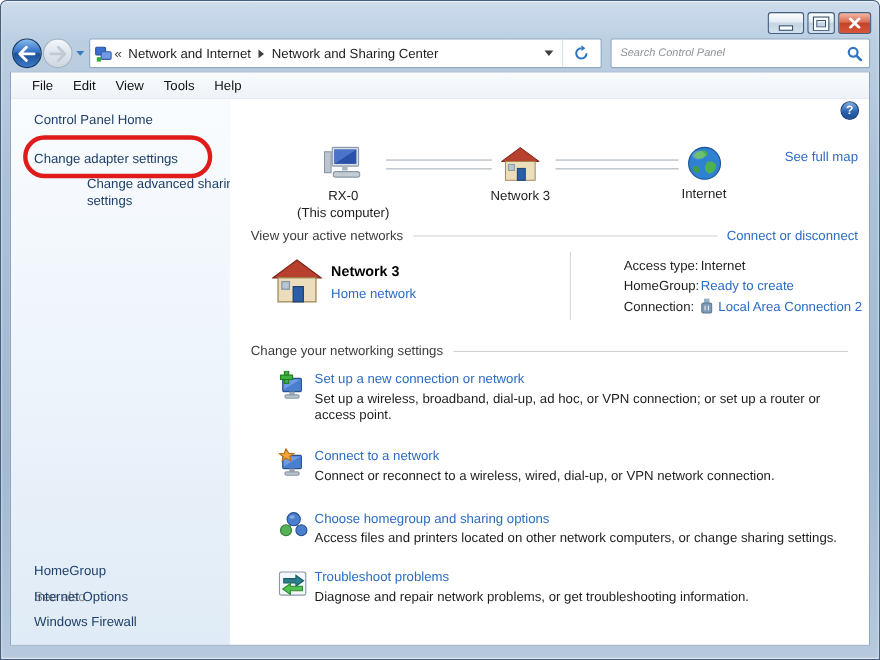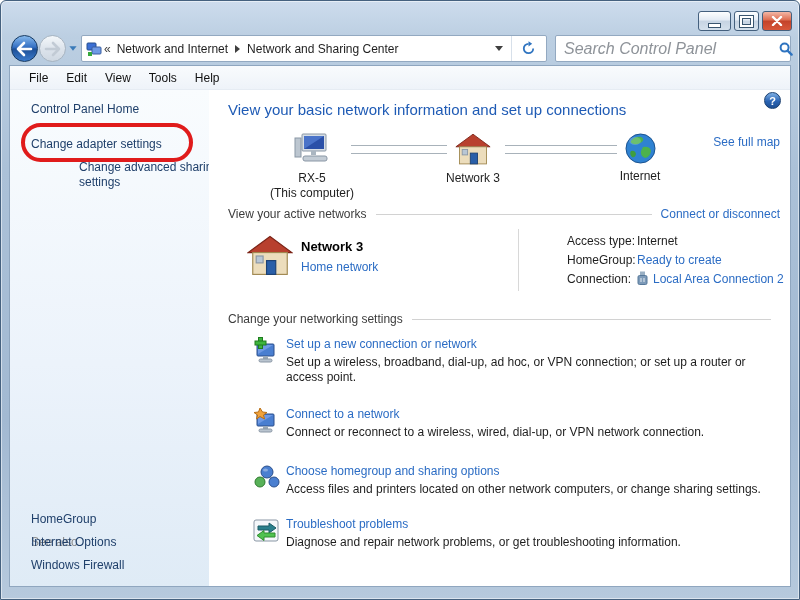--- a/index.html
+++ b/index.html
@@ -25,21 +25,21 @@
   .addr{position:absolute;left:80px;top:34px;width:466px;height:27px;background:#fff;border:1px solid #93a9c1;border-radius:2px;
         box-sizing:border-box;display:flex;align-items:center;padding:0 4px;}
   .crumb-item{padding:0 4px;color:#1e1e1e;white-space:nowrap;cursor:default;}
   .crumb-collapse{color:#3c3c3c;padding:0 2px;}
   .tri-r{width:0;height:0;border-left:5px solid #3f3f3f;border-top:4px solid transparent;border-bottom:4px solid transparent;margin:0 3px;}
   .tri-d{width:0;height:0;border-top:5px solid #3f3f3f;border-left:4px solid transparent;border-right:4px solid transparent;}
   .tri-d.small{border-top-color:#3a7ab8;transform:scale(.9);}
   .addr-sep{width:1px;height:25px;background:#d7e0ea;margin:0 2px;}
   .searchbox{position:absolute;left:554px;top:34px;width:236px;height:27px;background:#fff;border:1px solid #93a9c1;border-radius:2px;
         box-sizing:border-box;display:flex;align-items:center;}
-  .searchbox input{flex:1;border:none;outline:none;font-family:inherit;font-size:16px;padding:0 8px;color:#333;background:transparent;}
+  .searchbox input{flex:1;border:none;outline:none;font-family:inherit;font-size:10px;padding:0 8px;color:#333;background:transparent;}
   .searchbox input::placeholder{color:#8e9399;font-style:italic;}
 
   
   .client{position:absolute;left:8px;right:8px;top:64px;bottom:12px;background:#fff;border:1px solid #8fa6bf;box-sizing:border-box;}
   .menubar{position:absolute;left:0;right:0;top:0;height:24px;background:linear-gradient(180deg,#f9fbfd,#eef3f9);
            border-bottom:1px solid #e6ecf3;display:flex;align-items:center;padding-left:10px;box-sizing:border-box;}
   .menubar span{padding:0 9px;color:#111;cursor:default;}
 
   .sidebar{position:absolute;left:0;top:24px;bottom:0;width:199px;background:linear-gradient(180deg,#f9fcfe,#ecf3fb 55%,#dfebf6);
            border-right:1px solid #e3eaf2;}
@@ -148,32 +148,31 @@
       <span class="side-link" style="top:422px;">HomeGroup</span>
       <span class="side-link" style="top:445px;">Internet Options</span>
       <span class="side-link" style="top:468px;">Windows Firewall</span>
       <div class="annot"></div>
     </div>
 
     <div class="main">
       <div class="help-btn">
         <span>?</span>
       </div>
-      <div class="page-title">View your basic network information and set up connections</div>
 
       <div class="map-node" style="left:58px;top:43px;">
         <svg width="36" height="33" viewBox="0 0 36 33">
           <rect x="1" y="5" width="6" height="19" fill="#bcc6d0" stroke="#8a97a5"></rect>
           <rect x="8" y="1" width="24" height="17" rx="1" fill="#d5dde5" stroke="#8a97a5"></rect>
           <rect x="10" y="3" width="20" height="13" fill="#2b50a8"></rect>
           <polygon points="10,3 30,3 10,16" fill="#4a73c9"></polygon>
           <rect x="17" y="18" width="5" height="4" fill="#aab6c1"></rect>
           <rect x="9" y="23" width="24" height="5" rx="2" fill="#c3ccd5" stroke="#8a97a5"></rect>
         </svg>
-        <div class="map-label">RX-5</div>
+        <div class="map-label">RX-0</div>
         <div class="map-label" style="margin-top:0;">(This computer)</div>
       </div>
       <div class="connector" style="left:142px;top:55px;width:96px;"></div>
       <div class="map-node" style="left:219px;top:43px;">
         <svg width="36" height="33" viewBox="0 0 40 36">
           <polygon points="20,1 39,15 1,15" fill="#b8402e" stroke="#7c2417"></polygon>
           <rect x="5" y="15" width="30" height="19" fill="#ecddbc" stroke="#a08850"></rect>
           <rect x="17" y="22" width="8" height="12" fill="#2a5fa8" stroke="#1c4173"></rect>
           <rect x="8" y="18" width="6" height="6" fill="#b8c6d4" stroke="#8a97a5"></rect>
         </svg>

